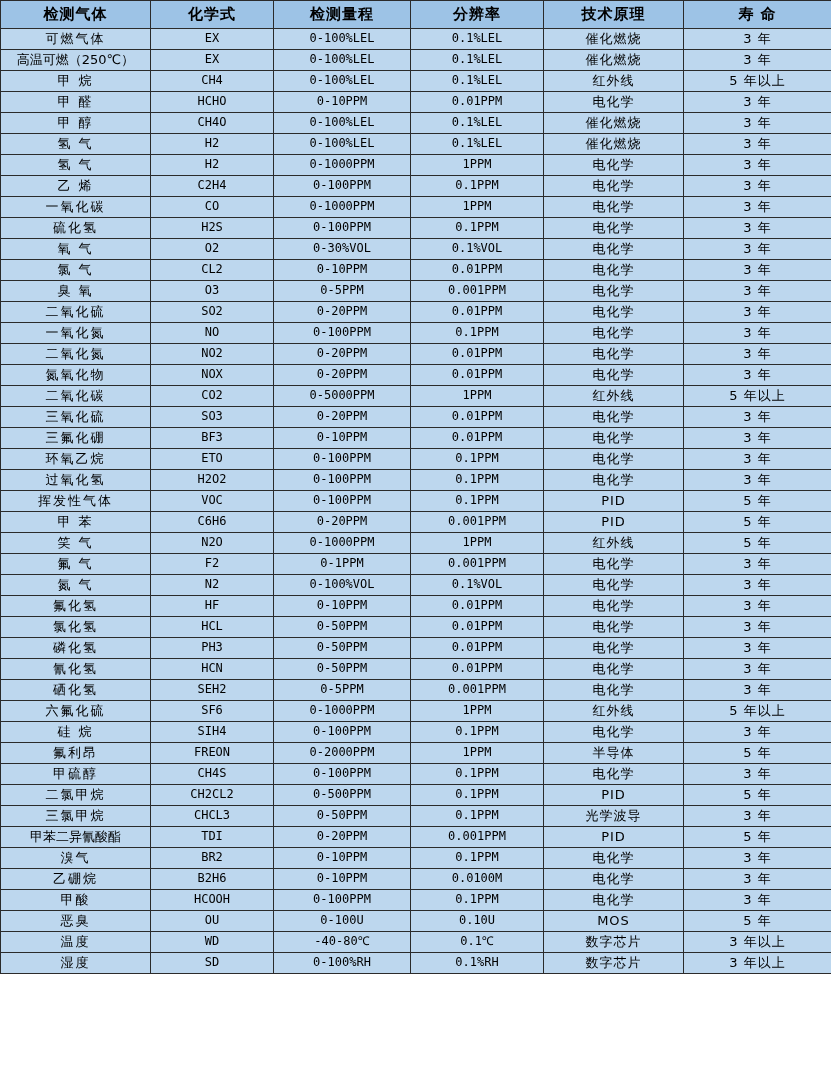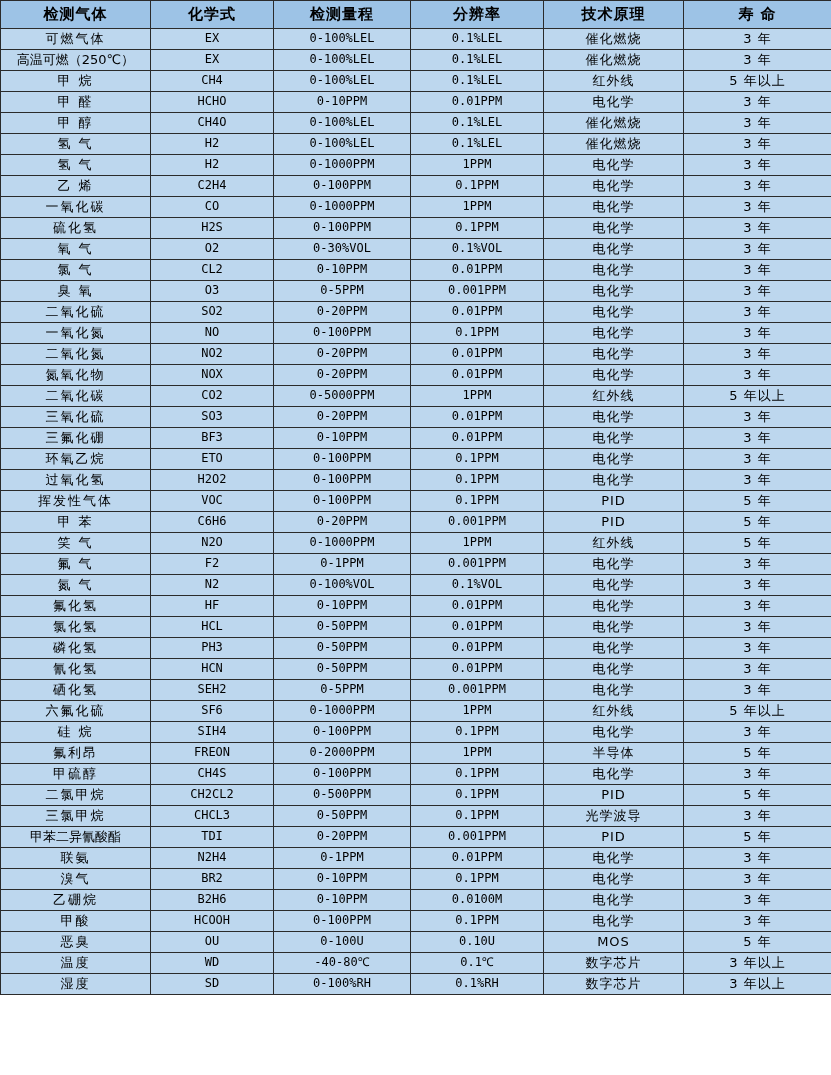--- a/index.html
+++ b/index.html
@@ -407,28 +407,20 @@
         </tr>
         <tr>
           <td class="name tight">甲苯二异氰酸酯</td>
           <td class="formula">TDI</td>
           <td class="range">0-20PPM</td>
           <td class="res">0.001PPM</td>
           <td class="tech">PID</td>
           <td class="life">5 年</td>
         </tr>
         <tr>
-          <td class="name">联氨</td>
-          <td class="formula">N2H4</td>
-          <td class="range">0-1PPM</td>
-          <td class="res">0.01PPM</td>
-          <td class="tech">电化学</td>
-          <td class="life">3 年</td>
-        </tr>
-        <tr>
           <td class="name">溴气</td>
           <td class="formula">BR2</td>
           <td class="range">0-10PPM</td>
           <td class="res">0.1PPM</td>
           <td class="tech">电化学</td>
           <td class="life">3 年</td>
         </tr>
         <tr>
           <td class="name">乙硼烷</td>
           <td class="formula">B2H6</td>

